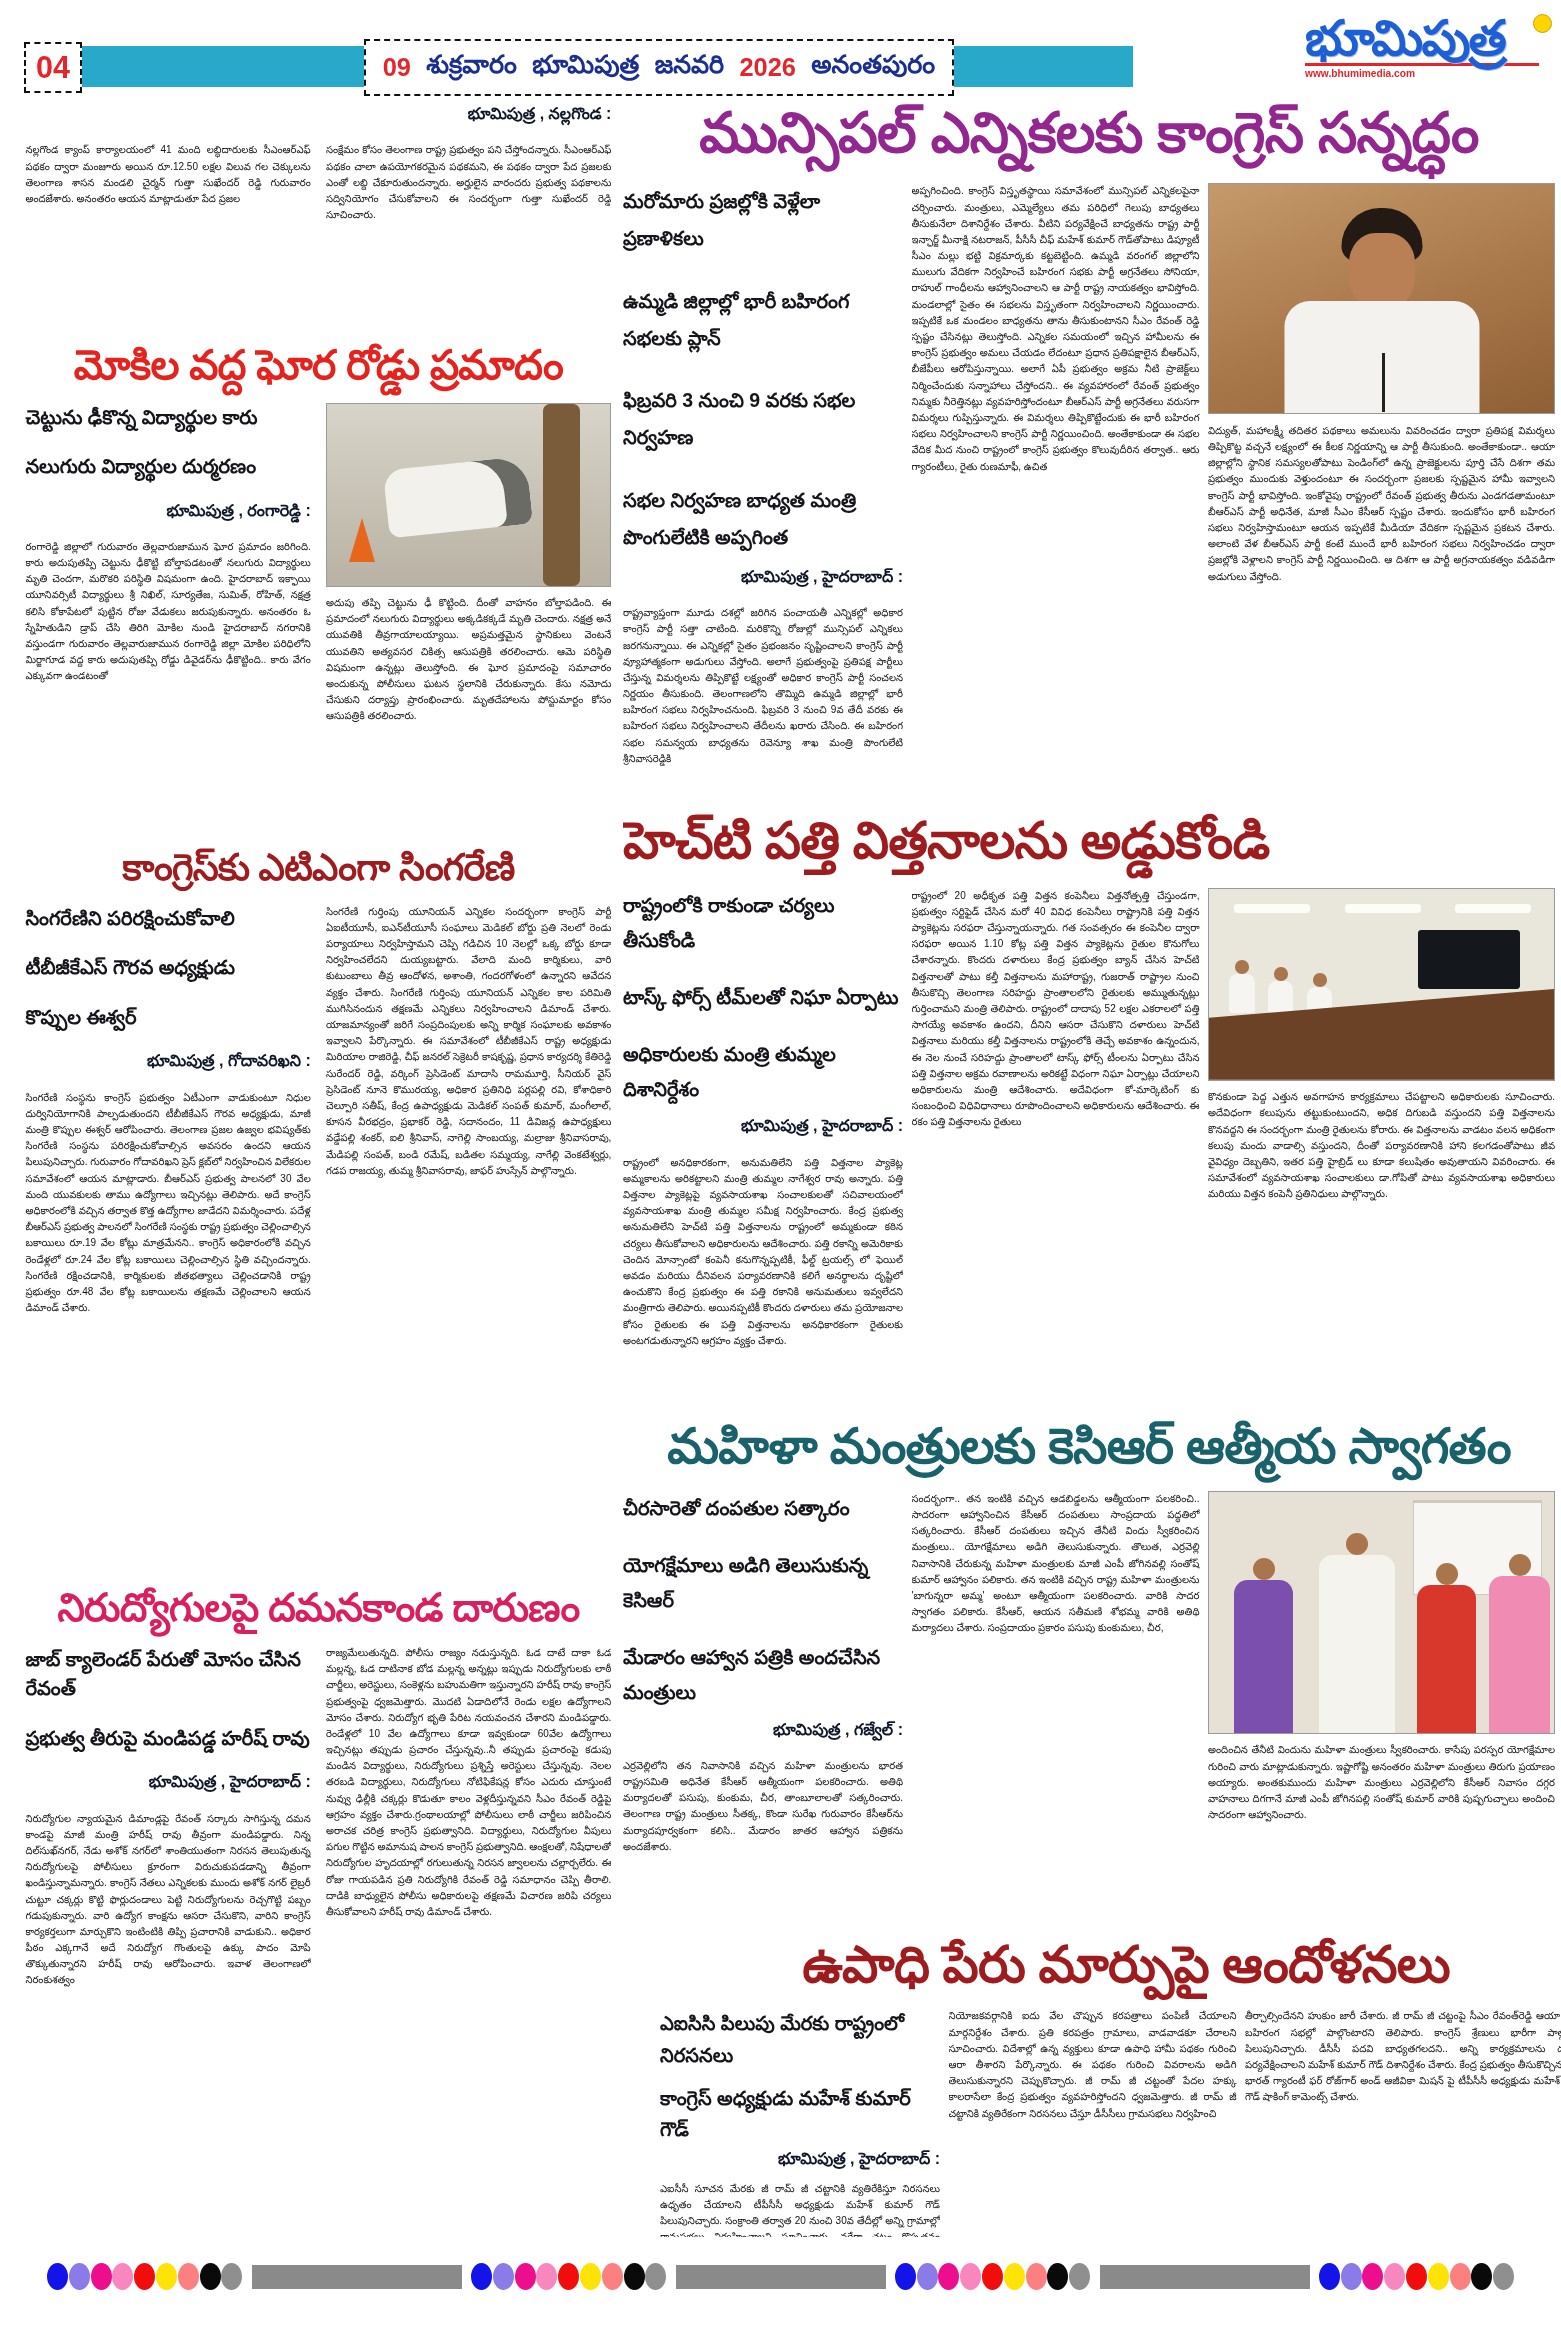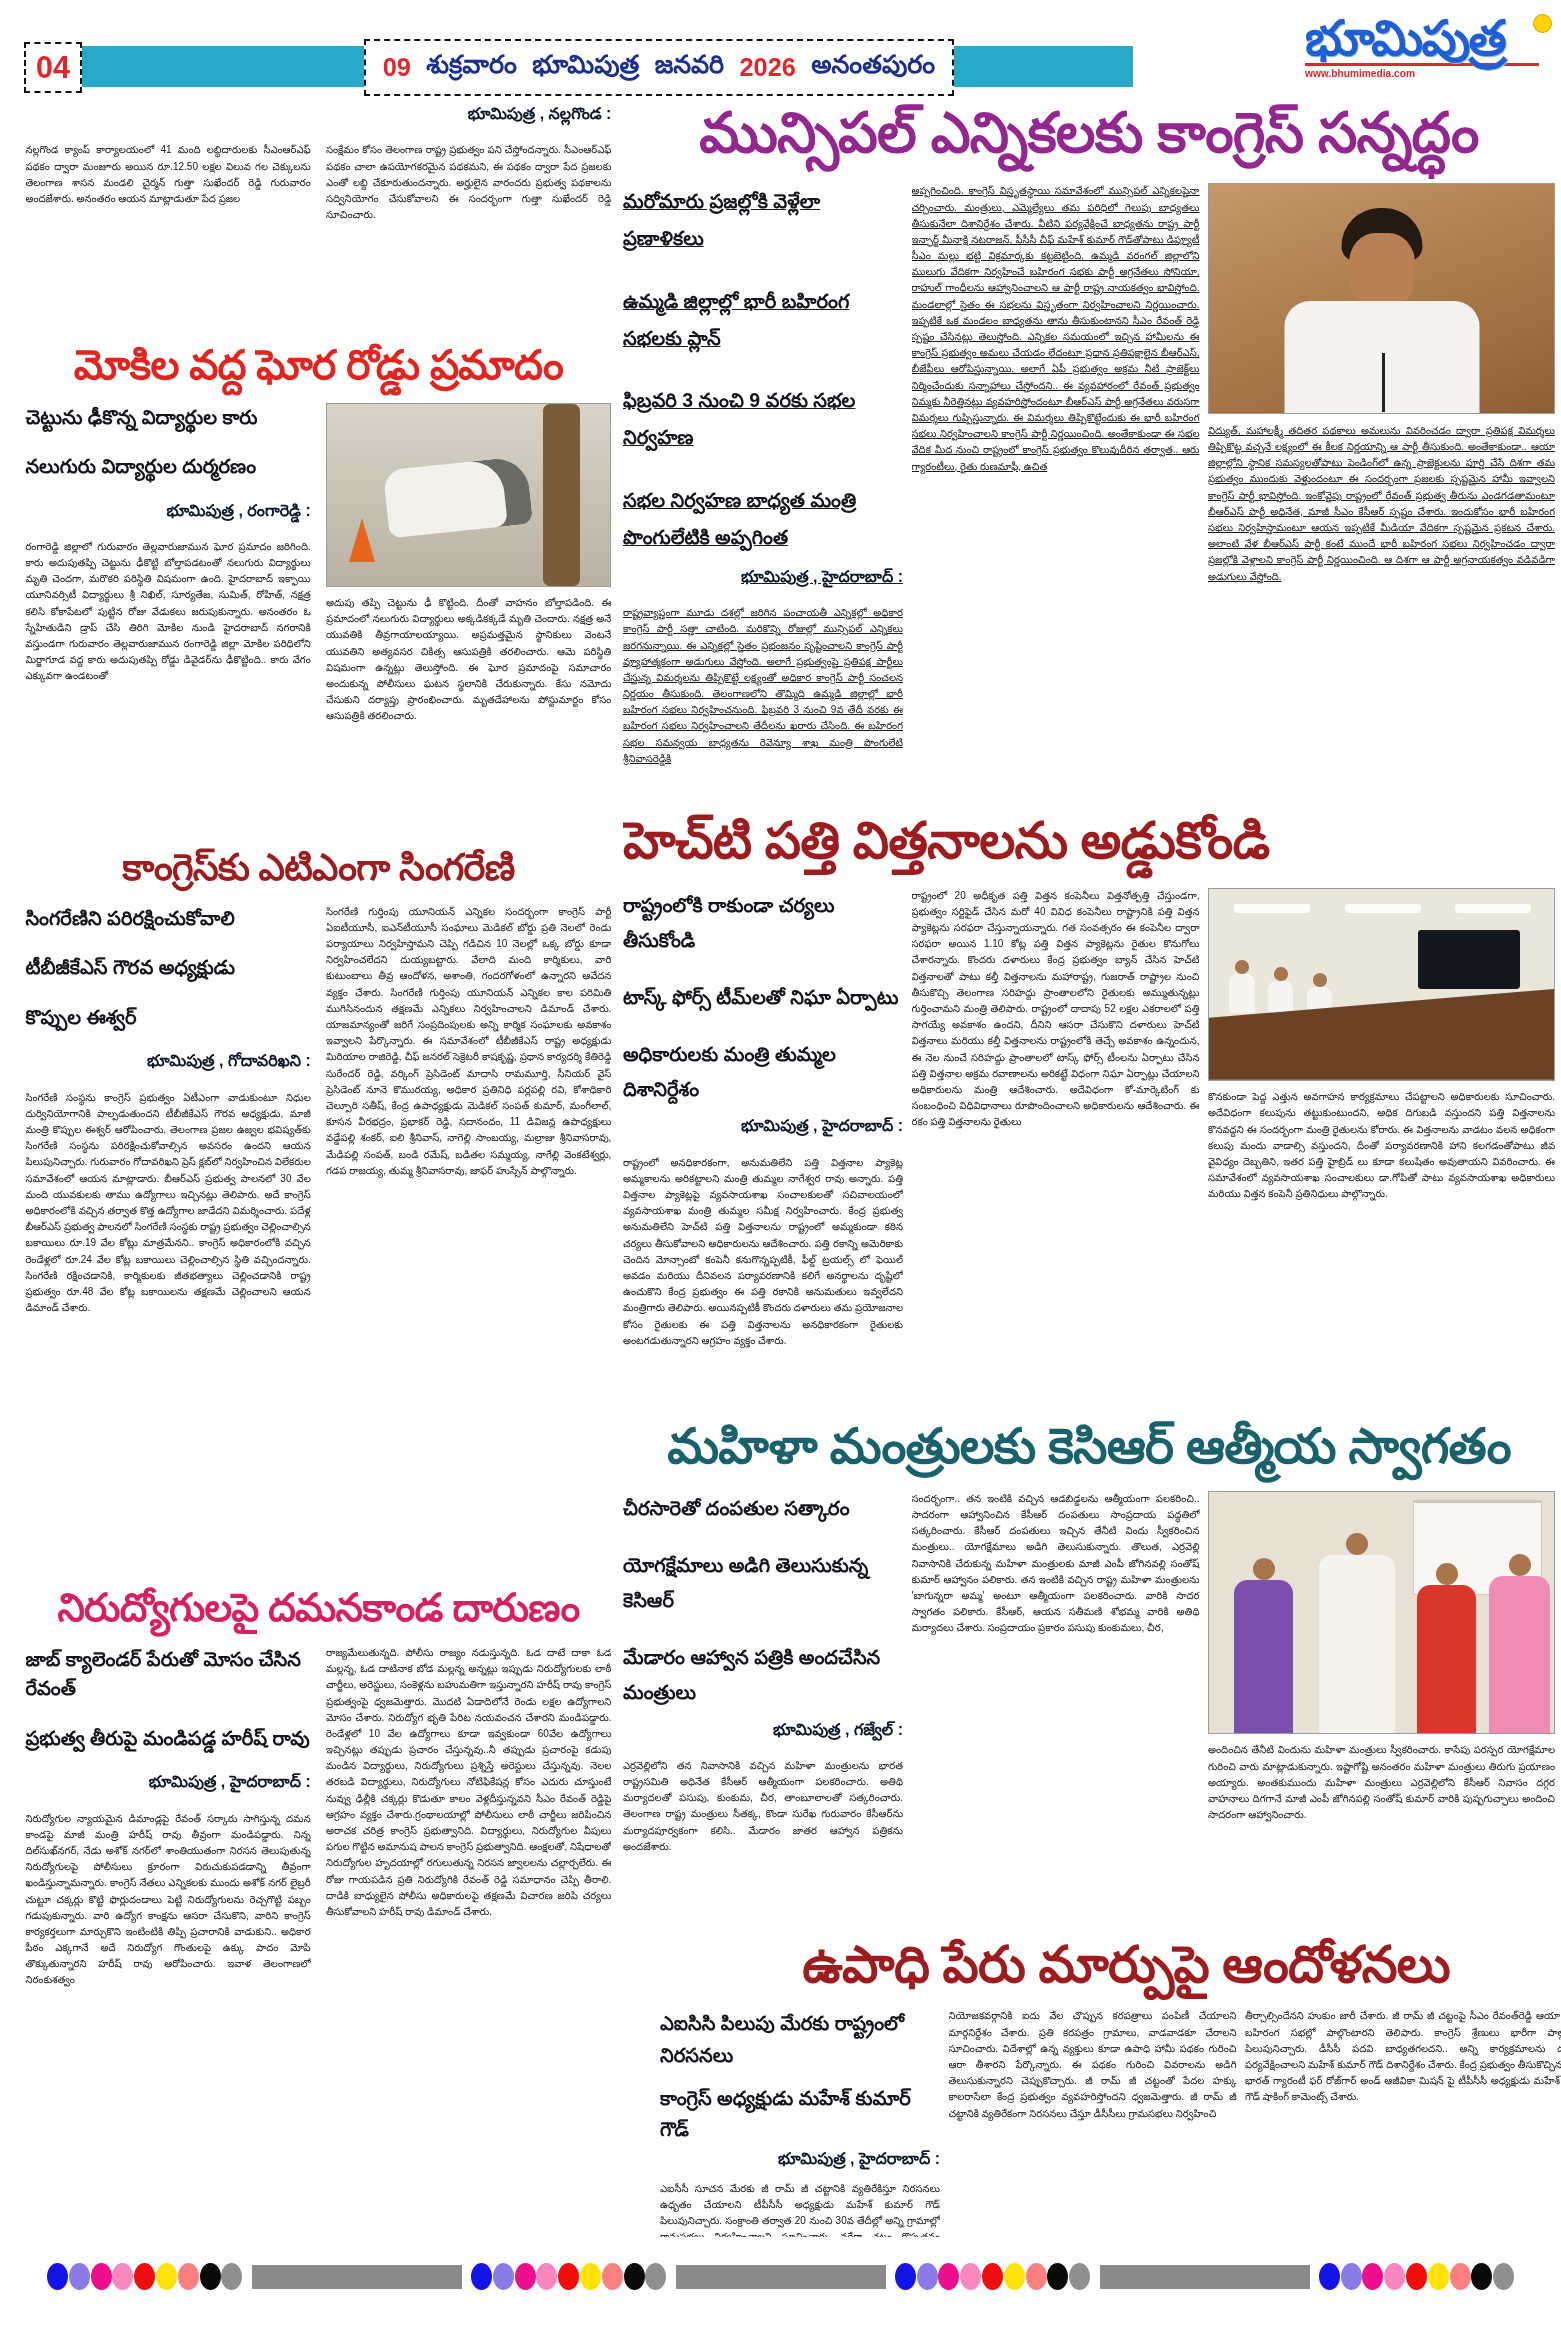--- a/index.html
+++ b/index.html
@@ -145,21 +145,21 @@
         <div class="subhead">ప్రభుత్వ తీరుపై మండిపడ్డ హరీష్ రావు</div>
         <div class="byline">భూమిపుత్ర , హైదరాబాద్ :</div>
         <div class="bodytext">నిరుద్యోగుల న్యాయమైన డిమాండ్లపై రేవంత్ సర్కారు సాగిస్తున్న దమన కాండపై మాజీ మంత్రి హరీష్ రావు తీవ్రంగా మండిపడ్డారు. నిన్న దిల్‌సుఖ్‌నగర్, నేడు అశోక్ నగర్‌లో శాంతియుతంగా నిరసన తెలుపుతున్న నిరుద్యోగులపై పోలీసులు క్రూరంగా విరుచుకుపడడాన్ని తీవ్రంగా ఖండిస్తున్నామన్నారు. కాంగ్రెస్ నేతలు ఎన్నికలకు ముందు అశోక్ నగర్ లైబ్రరీ చుట్టూ చక్కర్లు కొట్టి ఫొర్లుదండాలు పెట్టి నిరుద్యోగులను రెచ్చగొట్టి పబ్బం గడుపుకున్నారు. వారి ఉద్యోగ కాంక్షను ఆసరా చేసుకొని, వారిని కాంగ్రెస్ కార్యకర్తలుగా మార్చుకొని ఇంటింటికి తిప్పి ప్రచారానికి వాడుకుని.. అధికార పీఠం ఎక్కగానే అదే నిరుద్యోగ గొంతులపై ఉక్కు పాదం మోపి తొక్కుతున్నారని హరీష్ రావు ఆరోపించారు. ఇవాళ తెలంగాణలో నిరంకుశత్వం</div>
       </div>
       <div class="bodytext colbox">రాజ్యమేలుతున్నది. పోలీసు రాజ్యం నడుస్తున్నది. ఓడ దాటే దాకా ఓడ మల్లన్న, ఓడ దాటినాక బోడ మల్లన్న అన్నట్లు ఇప్పుడు నిరుద్యోగులకు లాఠీ చార్జీలు, అరెస్టులు, సంకెళ్లను బహుమతిగా ఇస్తున్నారని హరీష్ రావు కాంగ్రెస్ ప్రభుత్వంపై ధ్వజమెత్తారు. మొదటి ఏడాదిలోనే రెండు లక్షల ఉద్యోగాలని మోసం చేశారు. నిరుద్యోగ భృతి పేరిట నయవంచన చేశారని మండిపడ్డారు. రెండేళ్లలో 10 వేల ఉద్యోగాలు కూడా ఇవ్వకుండా 60వేల ఉద్యోగాలు ఇచ్చినట్లు తప్పుడు ప్రచారం చేస్తున్నవు..నీ తప్పుడు ప్రచారంపై కడుపు మండిన విద్యార్థులు, నిరుద్యోగులు ప్రశ్నిస్తే అరెస్టులు చేస్తున్నవు. నెలల తరబడి విద్యార్థులు, నిరుద్యోగులు నోటిఫికేషన్ల కోసం ఎదురు చూస్తుంటే నువ్వు ఢిల్లీకి చక్కర్లు కొడుతూ కాలం వెళ్లదీస్తున్నవని సీఎం రేవంత్ రెడ్డిపై ఆగ్రహం వ్యక్తం చేశారు.గ్రంథాలయాల్లో పోలీసులు లాఠీ చార్జీలు జరిపించిన అరాచక చరిత్ర కాంగ్రెస్ ప్రభుత్వానిది. విద్యార్థులు, నిరుద్యోగుల వీపులు పగుల గొట్టిన అమానుష పాలన కాంగ్రెస్ ప్రభుత్వానిది. ఆంక్షలతో, నిషేధాలతో నిరుద్యోగుల హృదయాల్లో రగులుతున్న నిరసన జ్వాలలను చల్లార్చలేరు. ఈ రోజు గాయపడిన ప్రతి నిరుద్యోగికి రేవంత్ రెడ్డి సమాధానం చెప్పి తీరాలి. దాడికి బాధ్యులైన పోలీసు అధికారులపై తక్షణమే విచారణ జరిపి చర్యలు తీసుకోవాలని హరీష్ రావు డిమాండ్ చేశారు.</div>
     </div>
   </div>
 
   <div class="article" style="left:623px;top:102px;width:932px;height:708px;">
     <div class="headline hl-purple" style="font-size:56px;">మున్సిపల్ ఎన్నికలకు కాంగ్రెస్ సన్నద్ధం</div>
-    <div class="cols3" style="margin-top:18.6px;height:593px;text-decoration:underline;">
+    <div class="cols3" style="margin-top:18.6px;height:593px;">
       <div class="colbox">
         <div class="subhead" style="line-height:1.9;margin-bottom:25.4px;">మరోమారు ప్రజల్లోకి వెళ్లేలా ప్రణాళికలు</div>
         <div class="subhead" style="line-height:1.9;margin-bottom:25.4px;">ఉమ్మడి జిల్లాల్లో భారీ బహిరంగ సభలకు ప్లాన్</div>
         <div class="subhead" style="line-height:1.9;margin-bottom:25.4px;">ఫిబ్రవరి 3 నుంచి 9 వరకు సభల నిర్వహణ</div>
         <div class="subhead" style="line-height:1.9;margin-bottom:12px;">సభల నిర్వహణ బాధ్యత మంత్రి పొంగులేటికి అప్పగింత</div>
         <div class="byline">భూమిపుత్ర , హైదరాబాద్ :</div>
         <div class="bodytext">రాష్ట్రవ్యాప్తంగా మూడు దశల్లో జరిగిన పంచాయతీ ఎన్నికల్లో అధికార కాంగ్రెస్ పార్టీ సత్తా చాటింది. మరికొన్ని రోజుల్లో మున్సిపల్ ఎన్నికలు జరగనున్నాయి. ఈ ఎన్నికల్లో సైతం ప్రభంజనం సృష్టించాలని కాంగ్రెస్ పార్టీ వ్యూహాత్మకంగా అడుగులు వేస్తోంది. అలాగే ప్రభుత్వంపై ప్రతిపక్ష పార్టీలు చేస్తున్న విమర్శలను తిప్పికొట్టే లక్ష్యంతో అధికార కాంగ్రెస్ పార్టీ సంచలన నిర్ణయం తీసుకుంది. తెలంగాణలోని తొమ్మిది ఉమ్మడి జిల్లాల్లో భారీ బహిరంగ సభలు నిర్వహించనుంది. ఫిబ్రవరి 3 నుంచి 9వ తేదీ వరకు ఈ బహిరంగ సభలు నిర్వహించాలని తేదీలను ఖరారు చేసింది. ఈ బహిరంగ సభల సమన్వయ బాధ్యతను రెవెన్యూ శాఖ మంత్రి పొంగులేటి శ్రీనివాసరెడ్డికి</div>
       </div>
       <div class="bodytext colbox">అప్పగించింది. కాంగ్రెస్ విస్తృతస్థాయి సమావేశంలో మున్సిపల్ ఎన్నికలపైనా చర్చించారు. మంత్రులు, ఎమ్మెల్యేలు తమ పరిధిలో గెలుపు బాధ్యతలు తీసుకునేలా దిశానిర్దేశం చేశారు. వీటిని పర్యవేక్షించే బాధ్యతను రాష్ట్ర పార్టీ ఇన్ఛార్జ్ మీనాక్షి నటరాజన్, పీసీసీ చీఫ్ మహేశ్ కుమార్ గౌడ్‌తోపాటు డిప్యూటీ సీఎం మల్లు భట్టి విక్రమార్కకు కట్టబెట్టింది. ఉమ్మడి వరంగల్ జిల్లాలోని ములుగు వేదికగా నిర్వహించే బహిరంగ సభకు పార్టీ అగ్రనేతలు సోనియా, రాహుల్ గాంధీలను ఆహ్వానించాలని ఆ పార్టీ రాష్ట్ర నాయకత్వం భావిస్తోంది. మండలాల్లో సైతం ఈ సభలను విస్తృతంగా నిర్వహించాలని నిర్ణయించారు. ఇప్పటికే ఒక మండలం బాధ్యతను తాను తీసుకుంటానని సీఎం రేవంత్ రెడ్డి స్పష్టం చేసినట్లు తెలుస్తోంది. ఎన్నికల సమయంలో ఇచ్చిన హామీలను ఈ కాంగ్రెస్ ప్రభుత్వం అమలు చేయడం లేదంటూ ప్రధాన ప్రతిపక్షాలైన బీఆర్ఎస్, బీజేపీలు ఆరోపిస్తున్నాయి. అలాగే ఏపీ ప్రభుత్వం అక్రమ నీటి ప్రాజెక్ట్‌లు నిర్మించేందుకు సన్నాహాలు చేస్తోందని.. ఈ వ్యవహారంలో రేవంత్ ప్రభుత్వం నిమ్మకు నీరెత్తినట్లు వ్యవహరిస్తోందంటూ బీఆర్ఎస్ పార్టీ అగ్రనేతలు వరుసగా విమర్శలు గుప్పిస్తున్నారు. ఈ విమర్శలు తిప్పికొట్టేందుకు ఈ భారీ బహిరంగ సభలు నిర్వహించాలని కాంగ్రెస్ పార్టీ నిర్ణయించింది. అంతేకాకుండా ఈ సభల వేదిక మీద నుంచి రాష్ట్రంలో కాంగ్రెస్ ప్రభుత్వం కొలువుదీరిన తర్వాత.. ఆరు గ్యారంటీలు, రైతు రుణమాఫీ, ఉచిత</div>
       <div class="colbox">

